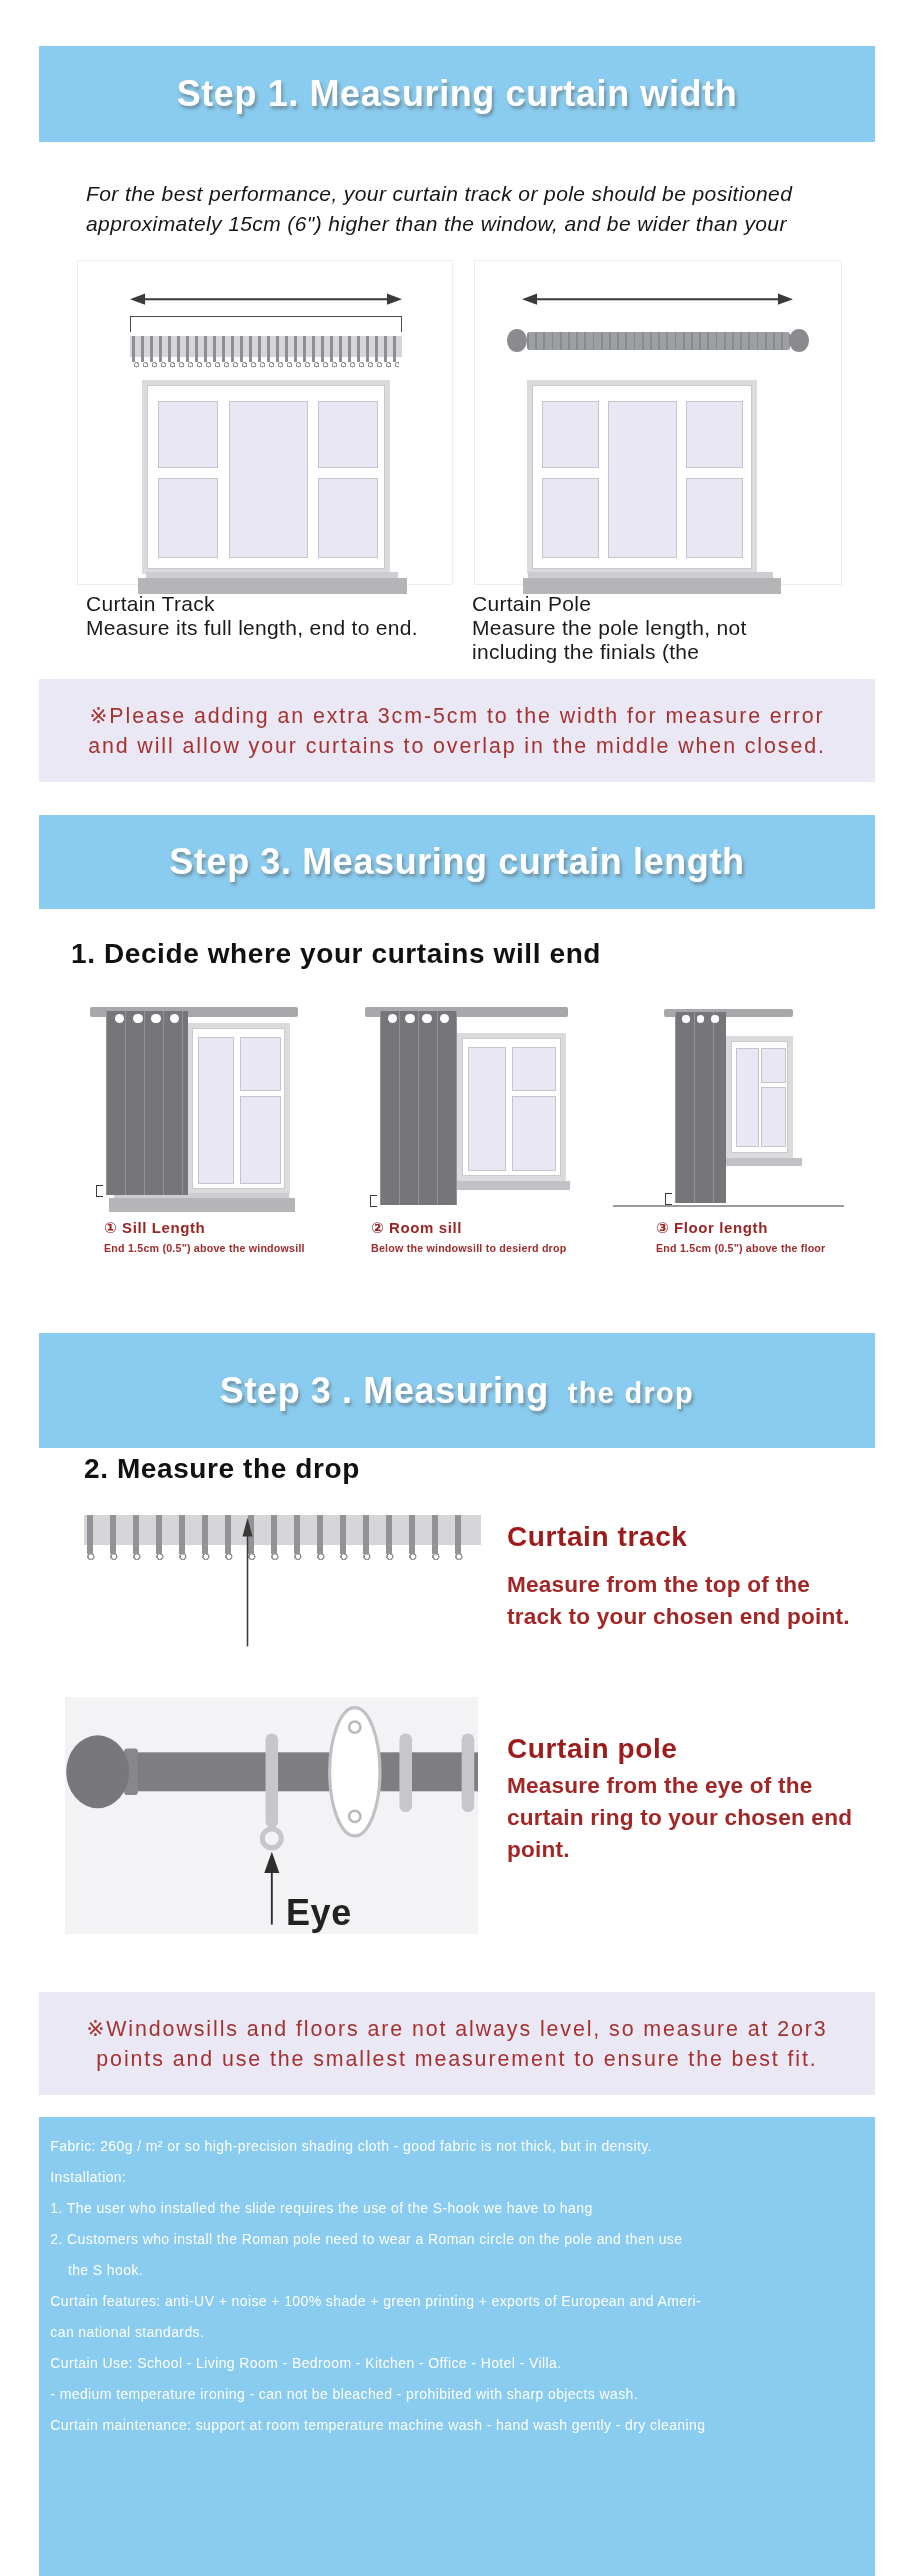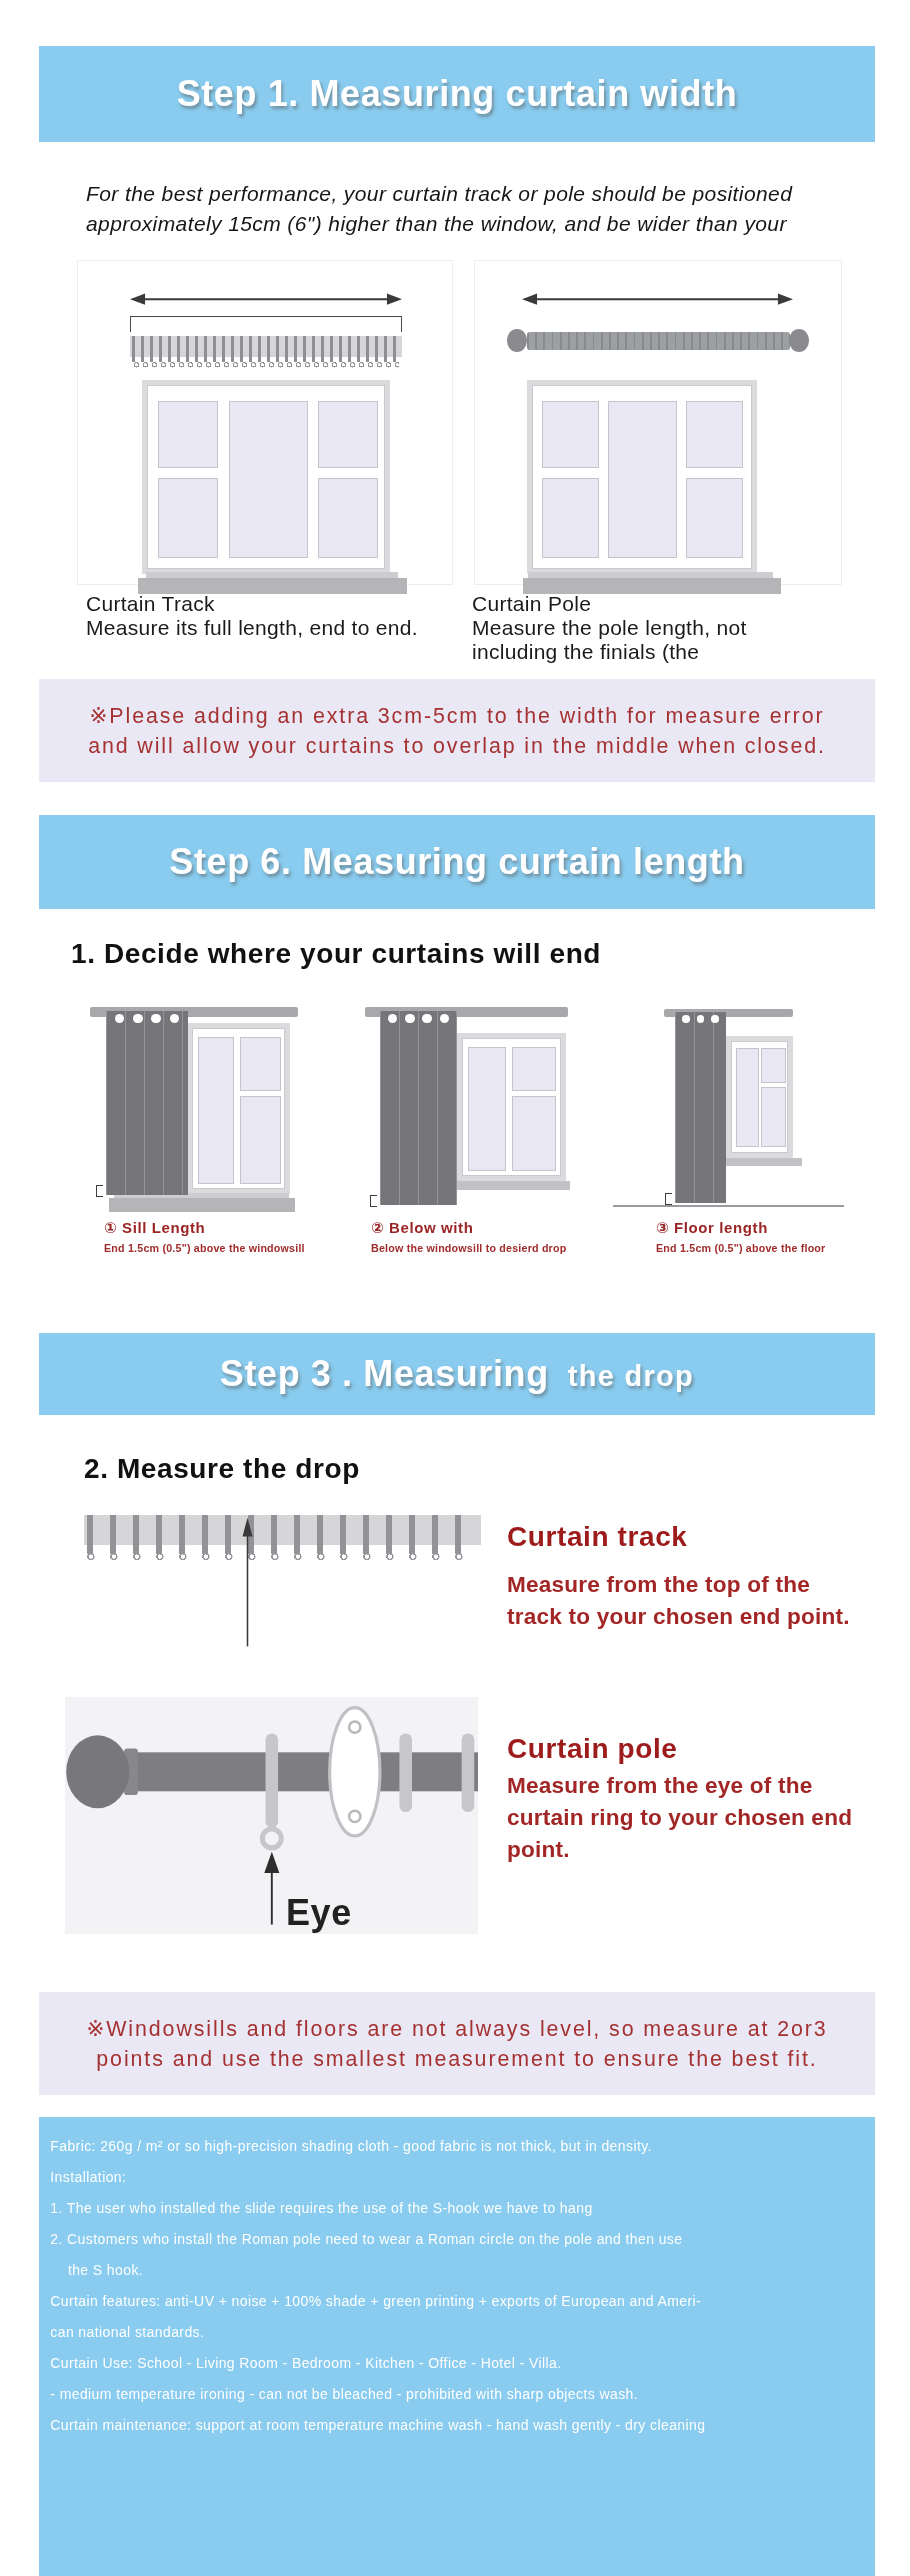--- a/index.html
+++ b/index.html
@@ -121,21 +121,21 @@
     <div class="caption-line">Measure the pole length, not</div>
     <div class="caption-line">including the finials (the</div>
   </div>
 
   <div class="note" style="top:637px;">
     <div class="note-line">※Please adding an extra 3cm-5cm to the width for measure error</div>
     <div class="note-line">and will allow your curtains to overlap in the middle when closed.</div>
   </div>
 
   <div class="band" style="top:773px;height:94px;">
-    <span class="band-title">Step 6. Measuring curtain length</span>
+    <span class="band-title">Step 3. Measuring curtain length</span>
   </div>
   <div class="subtitle" style="left:71px;top:896px;">1. Decide where your curtains will end</div>
 
   <div class="rod" style="left:90px;top:965px;width:208px;height:10px;"></div>
   <div class="win" style="left:187px;top:981px;width:103px;height:171px;">
     <div class="win-inner">
       <div class="pane" style="left:5px;top:7.5px;width:34px;height:145px;"></div>
       <div class="pane" style="left:47px;top:7.5px;width:39px;height:52px;"></div>
       <div class="pane" style="left:47px;top:67px;width:39px;height:86px;"></div>
     </div>
@@ -185,26 +185,26 @@
     <div class="grommets">
       <div class="grommet sm"></div>
       <div class="grommet sm"></div>
       <div class="grommet sm"></div>
     </div>
   </div>
   <div class="end-bracket" style="left:665px;top:1151px;"></div>
 
   <div class="step2label" style="left:104px;top:1177px;">① Sill Length</div>
   <div class="step2desc" style="left:104px;top:1200px;">End 1.5cm (0.5") above the windowsill</div>
-  <div class="step2label" style="left:371px;top:1177px;">② Below with</div>
+  <div class="step2label" style="left:371px;top:1177px;">② Room sill</div>
   <div class="step2desc" style="left:371px;top:1200px;">Below the windowsill to desierd drop</div>
   <div class="step2label" style="left:656px;top:1177px;">③ Floor length</div>
   <div class="step2desc" style="left:656px;top:1200px;">End 1.5cm (0.5") above the floor</div>
 
-  <div class="band" style="top:1291px;height:82px;">
+  <div class="band" style="top:1291px;height:115px;">
     <span class="band-title"><span>Step 3 . Measuring</span><span class="sub">the drop</span></span>
   </div>
   <div class="subtitle" style="left:84px;top:1411px;">2. Measure the drop</div>
 
   <div class="trackband" style="left:84px;top:1473px;width:397px;height:30px;"></div>
   <div class="gliders-lg" style="left:87px;top:1473px;width:391px;height:39px;"></div>
   <div class="hooks-lg" style="left:87px;top:1509px;width:391px;height:11.3px;"></div>
   <svg class="abs" style="left:240px;top:1475px;" width="15" height="130" viewBox="0 0 24 206">
     <polygon points="12,0 4,30 20,30" fill="#3a3a3a"></polygon>
     <line x1="12" y1="24" x2="12" y2="206" stroke="#3a3a3a" stroke-width="2.5"></line>

